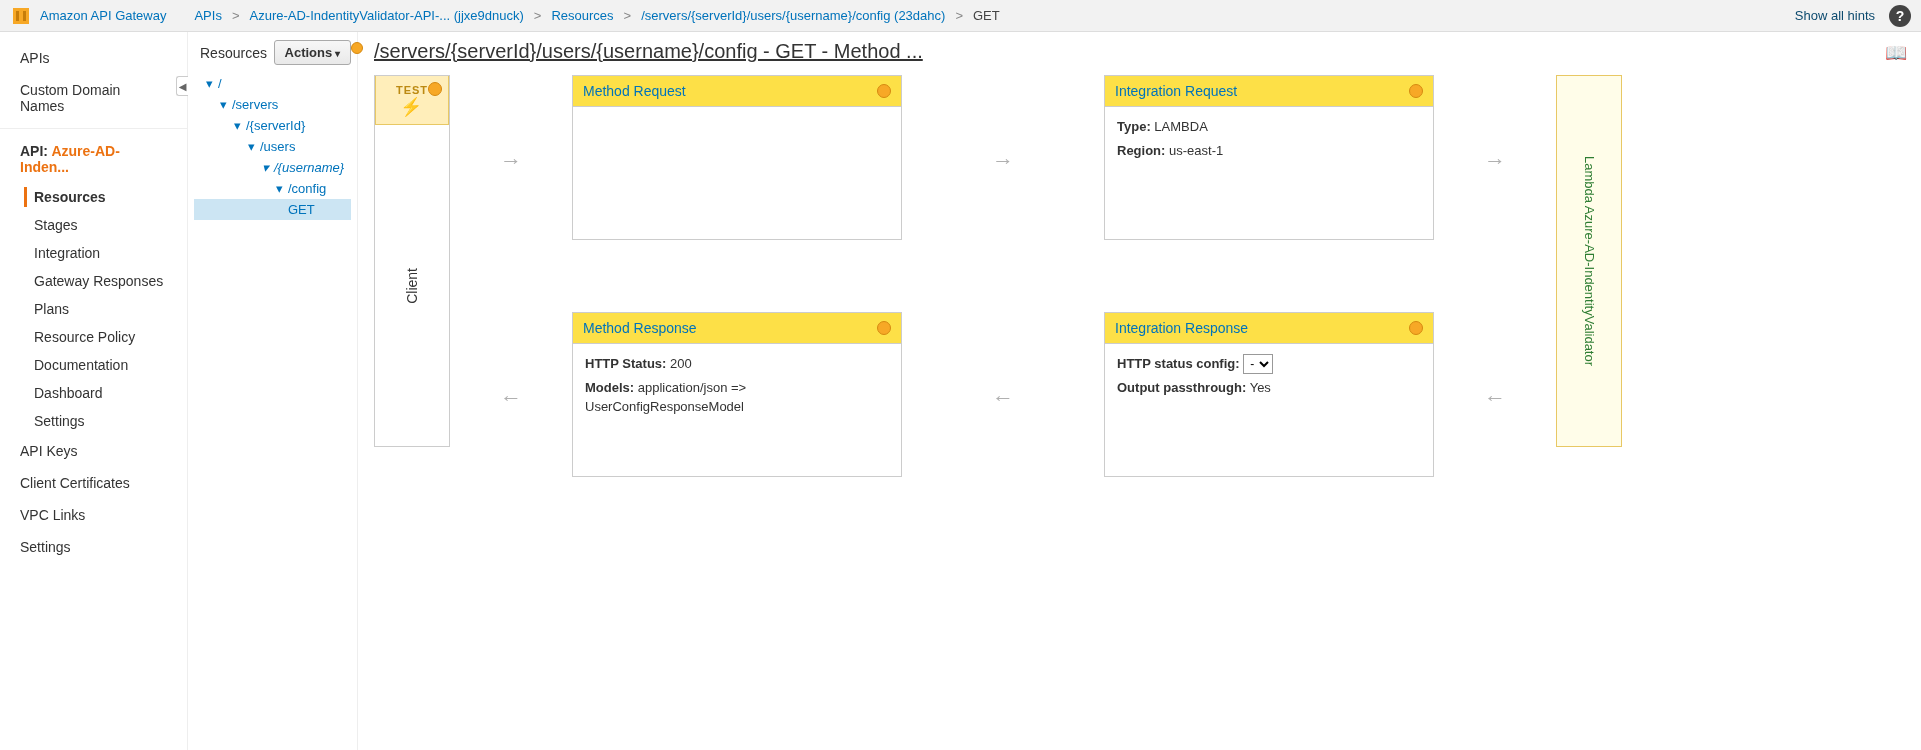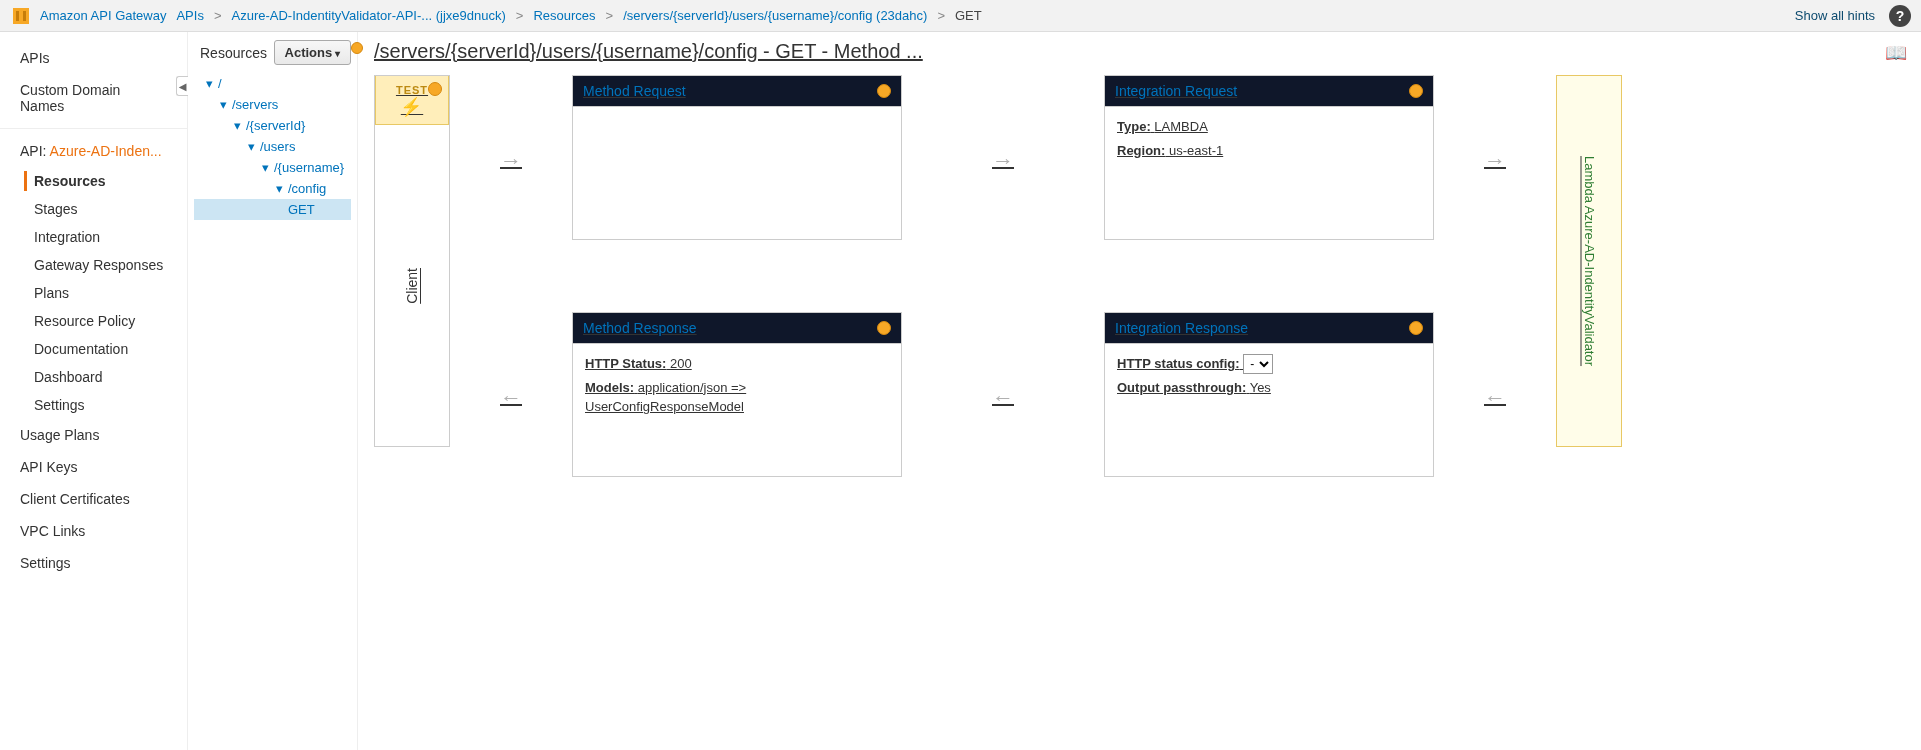--- a/index.html
+++ b/index.html
@@ -2,68 +2,68 @@
 <html><head>
 <meta charset="utf-8">
 <style>
 * { box-sizing: border-box; margin: 0; padding: 0; font-family: "Amazon Ember", "Helvetica Neue", Arial, sans-serif; }
 body { background: #fff; color: #333; font-size: 13px; width: 1921px; }
 a { color: #0073bb; text-decoration: none; }
 
 
 .topbar { display: flex; align-items: center; height: 32px; background: #f2f2f2; border-bottom: 1px solid #ddd; padding: 0 10px; font-size: 13px; color: #555; }
 .topbar .logo { width: 22px; height: 22px; display: inline-flex; align-items: center; justify-content: center; margin-right: 8px; }
-.topbar .service { color: #0073bb; margin-right: 10px; }
+.topbar .service { color: #0073bb; margin-right: 28px; }
 .topbar .crumbs { display: flex; align-items: center; gap: 10px; color: #444; }
 .topbar .crumbs .sep { color: #888; }
 .topbar .spacer { flex: 1; }
 .topbar .hints { color: #0c4a6e; margin-right: 14px; }
 .topbar .help { width: 22px; height: 22px; border-radius: 50%; background: #444; color: #fff; display: inline-flex; align-items: center; justify-content: center; font-weight: bold; font-size: 14px; }
 
 .layout { display: flex; height: 718px; }
 
 
 .leftnav { width: 188px; border-right: 1px solid #eee; padding: 10px 0; position: relative; }
 .leftnav .collapse { position: absolute; right: -1px; top: 44px; width: 12px; height: 20px; border: 1px solid #ccc; border-right: none; border-radius: 3px 0 0 3px; background: #fff; font-size: 10px; display: flex; align-items: center; justify-content: center; color: #666; }
 .leftnav .item { display: block; padding: 8px 20px; color: #333; font-size: 14px; }
 .leftnav .divider { border-top: 1px solid #eee; margin: 6px 0; }
-.leftnav .api-label { padding: 8px 20px; font-size: 14px; font-weight: normal; }
+.leftnav .api-label { padding: 8px 20px; font-size: 14px; font-weight: bold; }
 .leftnav .api-label .name { color: #ec7211; }
 .leftnav .sub { display: block; padding: 6px 10px 6px 34px; color: #333; font-size: 14px; position: relative; }
 .leftnav .sub.active { font-weight: bold; }
 .leftnav .sub.active::before { content: ""; position: absolute; left: 24px; top: 4px; bottom: 4px; width: 3px; background: #ec7211; }
 
 
 .resources { width: 170px; border-right: 1px solid #eee; padding: 8px 6px; position: relative; }
 .resources .hdr { display: flex; align-items: center; justify-content: space-between; margin-bottom: 8px; }
 .resources .hdr .title { font-size: 14px; color: #333; padding-left: 6px; }
 .resources .actions-btn { font-size: 13px; padding: 4px 10px; border: 1px solid #aaa; border-radius: 3px; background: linear-gradient(#f7f7f7,#e9e9e9); color: #333; font-weight: bold; cursor: pointer; }
 .resources .actions-btn::after { content: " \25BE"; font-size: 10px; }
 .resources .hint-dot { position: absolute; top: 10px; right: -6px; width: 12px; height: 12px; border-radius: 50%; background: #f7a826; border: 1px solid #d68910; }
 .tree { font-size: 13px; color: #0073bb; }
 .tree .node { padding: 3px 0 3px 0; white-space: nowrap; }
 .tree .node .caret { color: #0073bb; display: inline-block; width: 12px; }
 .tree .d1 { padding-left: 12px; }
 .tree .d2 { padding-left: 26px; }
 .tree .d3 { padding-left: 40px; }
 .tree .d4 { padding-left: 54px; }
-.tree .d5 { padding-left: 68px; }
+.tree .d5 { padding-left: 68px; font-style: italic; }
 .tree .d6 { padding-left: 82px; }
 .tree .method { color: #0073bb; }
 .tree .node.selected { background: #cce5f3; }
 .tree .node.selected .method { color: #0073bb; }
 
 
 .main { flex: 1; padding: 8px 16px; position: relative; }
 .main .titlebar { display: flex; align-items: center; gap: 12px; margin-bottom: 12px; }
 .main .titlebar h1 { font-size: 20px; font-weight: normal; color: #333; flex: 1; white-space: nowrap; overflow: hidden; text-overflow: ellipsis; text-decoration: underline; }
 .main .book-icon { width: 20px; height: 20px; color: #888; font-size: 18px; }
 
 
-.diagram { display: grid; grid-template-columns: 76px 90px 330px 170px 330px 90px 66px; grid-template-rows: auto 40px auto; gap: 16px; align-items: stretch; text-decoration: underline; }
+.diagram { display: grid; grid-template-columns: 76px 90px 330px 170px 330px 90px 66px; grid-template-rows: auto 40px auto; gap: 16px; align-items: stretch; }
 
 .cell { position: relative; }
 
 
 .client-box { grid-column: 1; grid-row: 1 / span 3; border: 1px solid #ccc; background: #fff; display: flex; flex-direction: column; align-items: center; height: 372px; }
 .client-box .test-strip { width: 100%; background: #ffeeba; border: 1px solid #e8c864; border-top: none; padding: 8px 0 6px; text-align: center; position: relative; }
 .client-box .test-strip .label { color: #bc8a12; font-size: 11px; font-weight: bold; letter-spacing: 1px; }
 .client-box .test-strip .bolt { font-size: 18px; color: #4a79a5; }
 .client-box .hint-dot2 { position: absolute; top: 6px; right: 6px; }
 .client-box .vertical { flex: 1; display: flex; align-items: center; justify-content: center; font-size: 14px; color: #333; }
@@ -73,21 +73,21 @@
 .lambda-box { grid-column: 7; grid-row: 1 / span 3; border: 1px solid #e8c864; background: #fffde9; display: flex; align-items: center; justify-content: center; height: 372px; }
 .lambda-box .vertical { writing-mode: vertical-rl; color: #2e7d32; font-size: 13px; }
 
 
 .arrow { display: flex; align-items: center; justify-content: center; font-size: 22px; color: #b0b0b0; }
 .arrow.left::before { content: "\2190"; }
 .arrow.right::before { content: "\2192"; }
 
 
 .panel { border: 1px solid #ccc; background: #fff; display: flex; flex-direction: column; min-height: 165px; }
-.panel .ph { background: #0f172a; border-bottom: 1px solid #ccc; padding: 7px 10px; display: flex; align-items: center; justify-content: space-between; }
+.panel .ph { background: #fde047; border-bottom: 1px solid #ccc; padding: 7px 10px; display: flex; align-items: center; justify-content: space-between; }
 .panel .ph .ptitle { color: #0073bb; font-size: 14px; }
 .panel .pb { padding: 10px 12px; font-size: 13px; color: #333; line-height: 1.5; }
 .panel .pb .row { margin-bottom: 4px; }
 .panel .pb .k { font-weight: bold; }
 .hint-dot-sm { width: 14px; height: 14px; border-radius: 50%; background: #f7a826; border: 1px solid #d68910; display: inline-block; }
 
 
 .tiny-select { font-size: 12px; padding: 1px 2px; border: 1px solid #999; background: #fff; }
 
 </style>
@@ -132,21 +132,20 @@
     </div>
     <a class="sub active" href="#">Resources</a>
     <a class="sub" href="#">Stages</a>
     <a class="sub" href="#">Integration</a>
     <a class="sub" href="#">Gateway Responses</a>
     <a class="sub" href="#">Plans</a>
     <a class="sub" href="#">Resource Policy</a>
     <a class="sub" href="#">Documentation</a>
     <a class="sub" href="#">Dashboard</a>
     <a class="sub" href="#">Settings</a>
-    <a class="item" href="#">Usage Plans</a>
     <a class="item" href="#">API Keys</a>
     <a class="item" href="#">Client Certificates</a>
     <a class="item" href="#">VPC Links</a>
     <a class="item" href="#">Settings</a>
   </div>
 
   <div class="resources">
     <div class="hdr">
       <span class="title">Resources</span>
       <button class="actions-btn">Actions</button>

